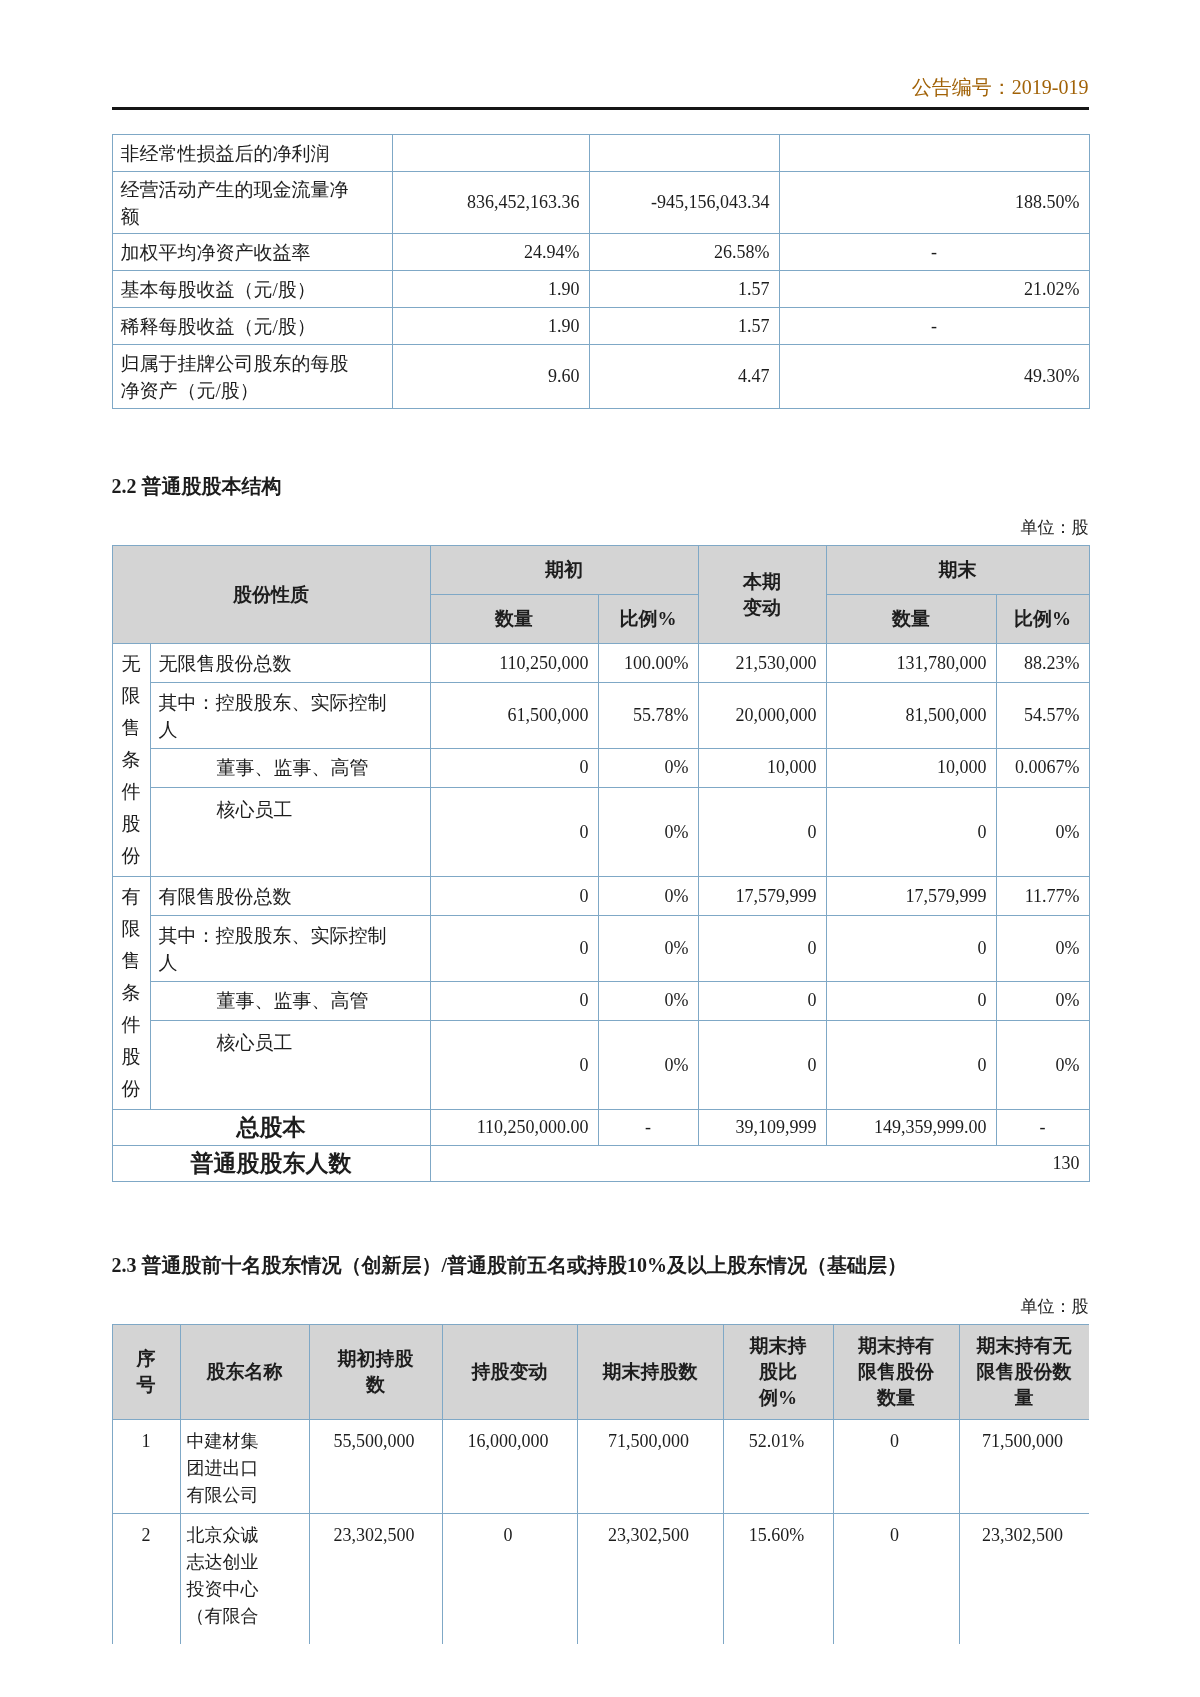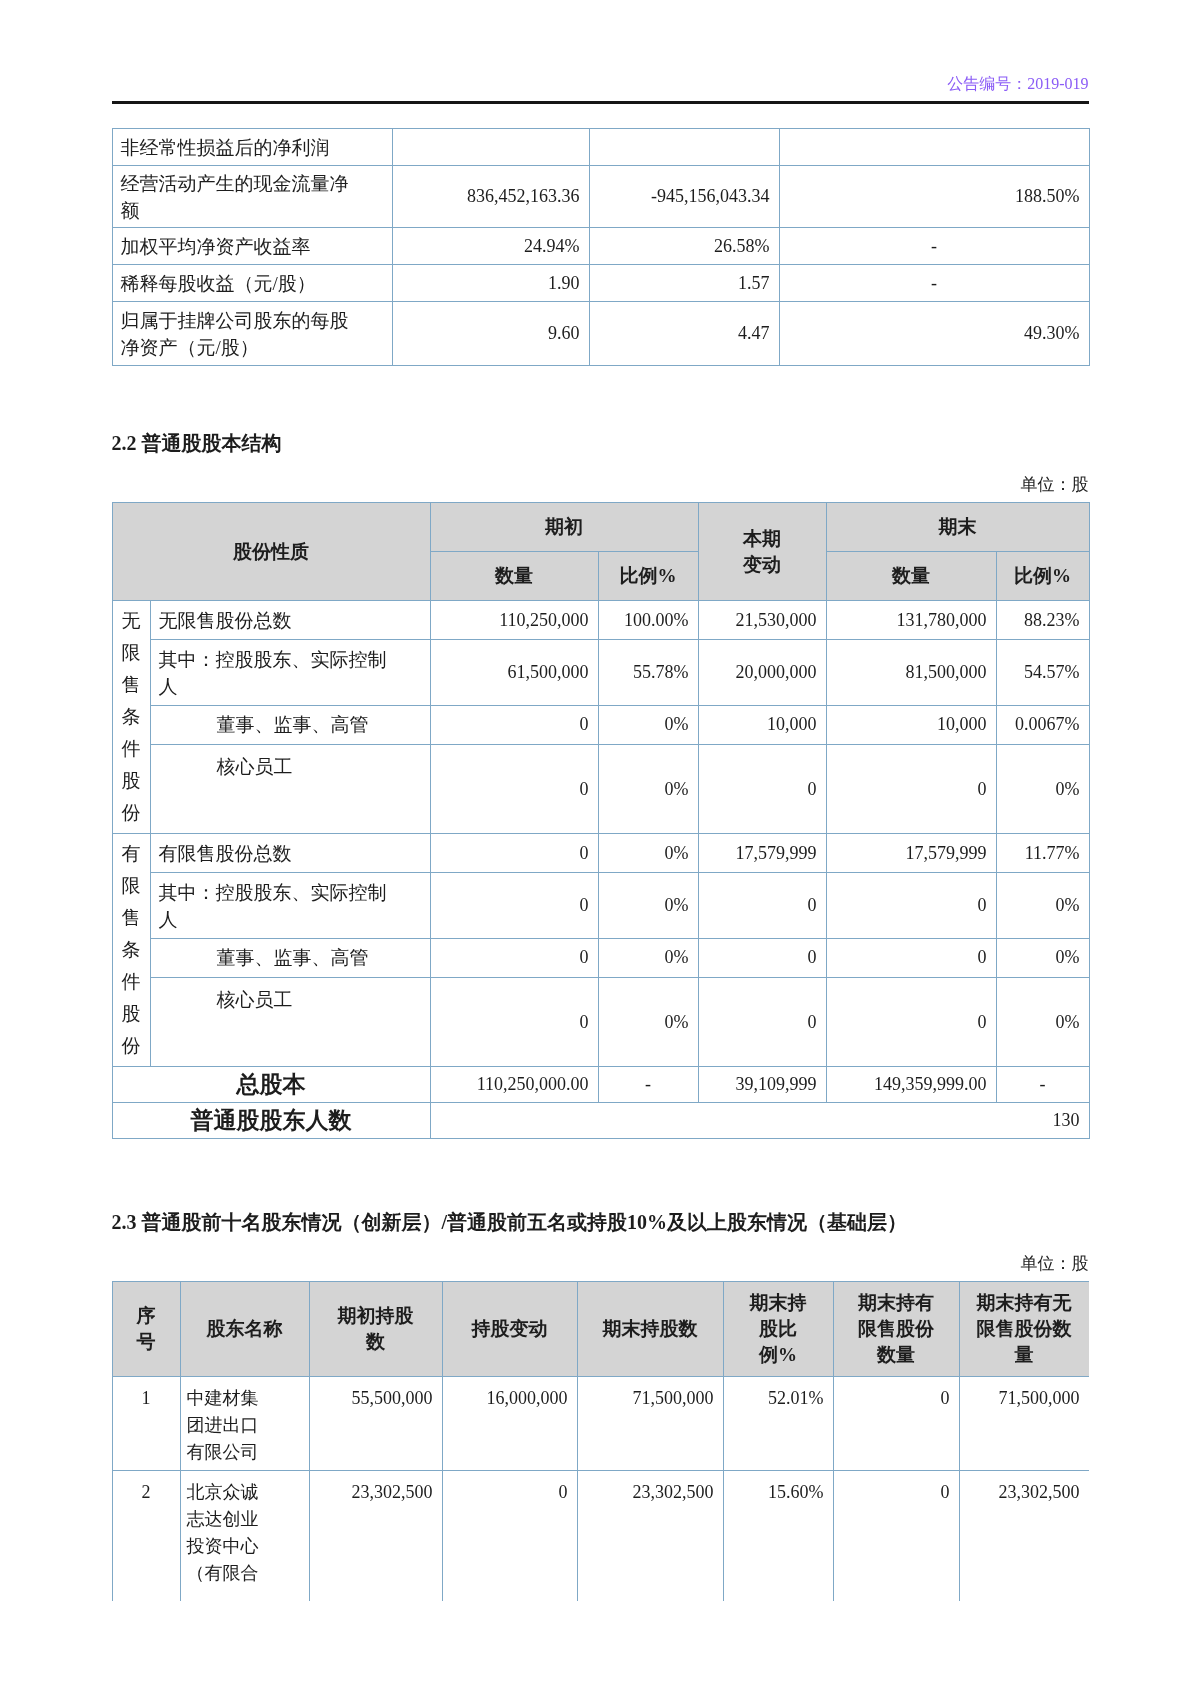--- a/index.html
+++ b/index.html
@@ -1,21 +1,21 @@
 <!DOCTYPE html>
 <html><head>
 <meta charset="utf-8">
 <style>
   html,body{margin:0;padding:0;background:#ffffff;}
   .page{
     width:1200px;height:1697px;background:#fff;overflow:hidden;
     font-family:"Liberation Serif","DejaVu Serif",serif;color:#1d1d1d;
   }
   .content{width:977px;margin:0 auto;}
-  .doc-header{padding-top:74px;text-align:right;font-size:16px;color:#8b5cf6;}
+  .doc-header{padding-top:74px;text-align:right;font-size:20px;color:#a16207;}
   .rule{margin-top:6px;border-bottom:3px solid #161616;}
   table{border-collapse:collapse;width:977px;table-layout:fixed;}
   td,th{border:1px solid #7fa8c6;font-weight:normal;font-size:18px;
         vertical-align:middle;padding:2px 6px;word-break:normal;}
   th{background:#d4d4d4;font-weight:bold;font-size:19px;text-align:center;line-height:26px;}
   .lbl{text-align:left;font-size:19px;padding-left:8px;line-height:27px;}
   .num{text-align:right;padding-right:9px;}
   .dashc{text-align:center;}
   .mw{display:inline-block;max-width:233px;}
   .narrowh{display:inline-block;max-width:44px;}
@@ -28,21 +28,21 @@
   .share th{height:44px;}
   .vert{width:38px;padding:4px 0;text-align:center;font-size:19px;line-height:32px;
         word-break:break-all;vertical-align:middle;}
   .name{text-align:left;font-size:19px;padding-left:8px;line-height:27px;}
   .ind{padding-left:66px;}
   .vtop{vertical-align:top;padding-top:8px;}
   .tlabel{text-align:center;font-weight:bold;font-size:23px;}
   .clip{height:320px;overflow:hidden;}
   .holders th{padding:8px 4px;}
   .holders td{vertical-align:top;padding-top:8px;line-height:27px;}
-  .holders .num{padding-right:9px;}
+  .holders .num{padding-right:9px;text-align:center;}
   .holders .ctr{text-align:center;}
   .mw4{display:inline-block;max-width:80px;text-align:left;}
   .hrow{height:68px;} .r1{height:94px;} .r2{height:220px;}
 </style>
 </head>
 <body>
 
 <div class="page">
   <div class="content">
 
@@ -69,20 +69,26 @@
           <td class="lbl"><span class="mw">经营活动产生的现金流量净额</span></td>
           <td class="num">836,452,163.36</td>
           <td class="num">-945,156,043.34</td>
           <td class="num">188.50%</td>
         </tr>
         <tr class="h37">
           <td class="lbl"><span class="mw">加权平均净资产收益率</span></td>
           <td class="num">24.94%</td>
           <td class="num">26.58%</td>
           <td class="dashc">-</td>
+        </tr>
+        <tr class="h37">
+          <td class="lbl"><span class="mw">基本每股收益（元/股）</span></td>
+          <td class="num">1.90</td>
+          <td class="num">1.57</td>
+          <td class="num">21.02%</td>
         </tr>
         <tr class="h37">
           <td class="lbl"><span class="mw">稀释每股收益（元/股）</span></td>
           <td class="num">1.90</td>
           <td class="num">1.57</td>
           <td class="dashc">-</td>
         </tr>
         <tr class="h64">
           <td class="lbl"><span class="mw">归属于挂牌公司股东的每股净资产（元/股）</span></td>
           <td class="num">9.60</td>

